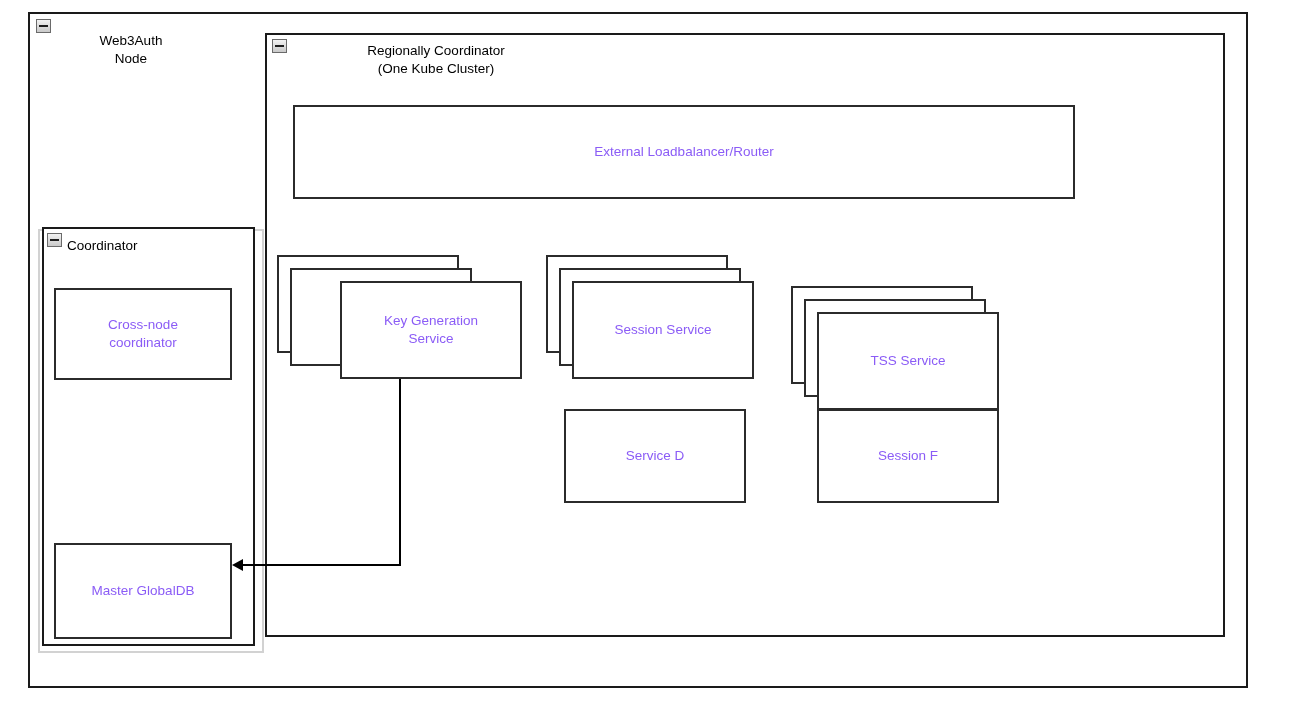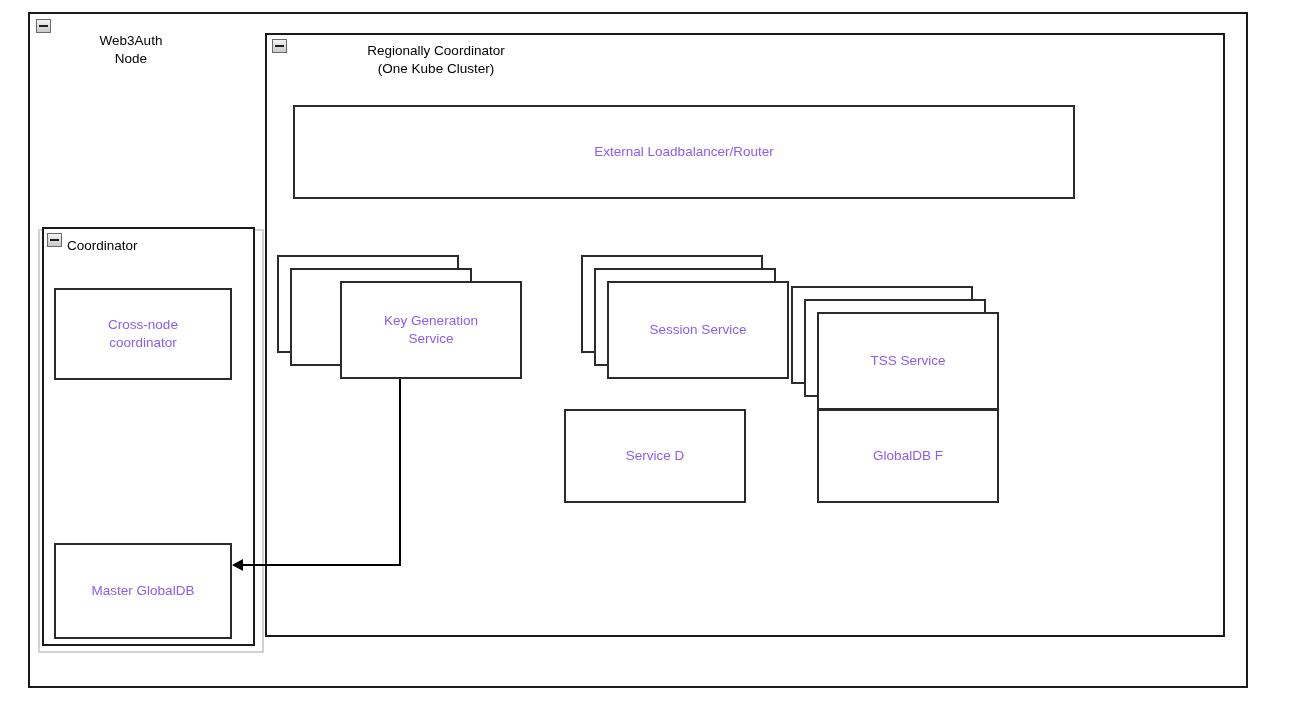--- a/index.html
+++ b/index.html
@@ -154,42 +154,42 @@
 
   <div class="stack" style="left:277px; top:255px; width:214px; height:126px;">
     <div class="layer back2" style="width:182px; height:98px;"></div>
     <div class="layer back1" style="width:182px; height:98px;"></div>
     <div class="layer front" style="width:182px; height:98px;margin-left:37px;">
       <div class="node-text">Key Generation
 Service</div>
     </div>
   </div>
 
-  <div class="stack" style="left:546px; top:255px; width:214px; height:126px;margin-left:35px;">
+  <div class="stack" style="left:546px; top:255px; width:214px; height:126px;">
     <div class="layer back2" style="width:182px; height:98px;"></div>
     <div class="layer back1" style="width:182px; height:98px;"></div>
     <div class="layer front" style="width:182px; height:98px;">
       <div class="node-text">Session Service</div>
     </div>
   </div>
 
   <div class="stack" style="left:791px; top:255px; width:214px; height:126px;margin-top:31px;">
     <div class="layer back2" style="width:182px; height:98px;"></div>
     <div class="layer back1" style="width:182px; height:98px;"></div>
     <div class="layer front" style="width:182px; height:98px;">
       <div class="node-text">TSS Service</div>
     </div>
   </div>
 
   <div class="box" style="left:564px; top:409px; width:182px; height:94px;padding-left:12px;">
     <div class="node-text">Service D</div>
   </div>
 
   <div class="box" style="left:817px; top:409px; width:182px; height:94px;">
-    <div class="node-text">GlobalDB F</div>
+    <div class="node-text">Session F</div>
   </div>
 
   <div class="pool-outer" style="left:38px; top:229px; width:226px; height:424px;"></div>
 
   <div class="container-box" style="left:42px; top:227px; width:213px; height:419px;"></div>
 
   <div class="collapse-icon" style="left:47px; top:233px;"></div>
 
   <div class="label" style="left:67px; top:237px;">Coordinator</div>
 

